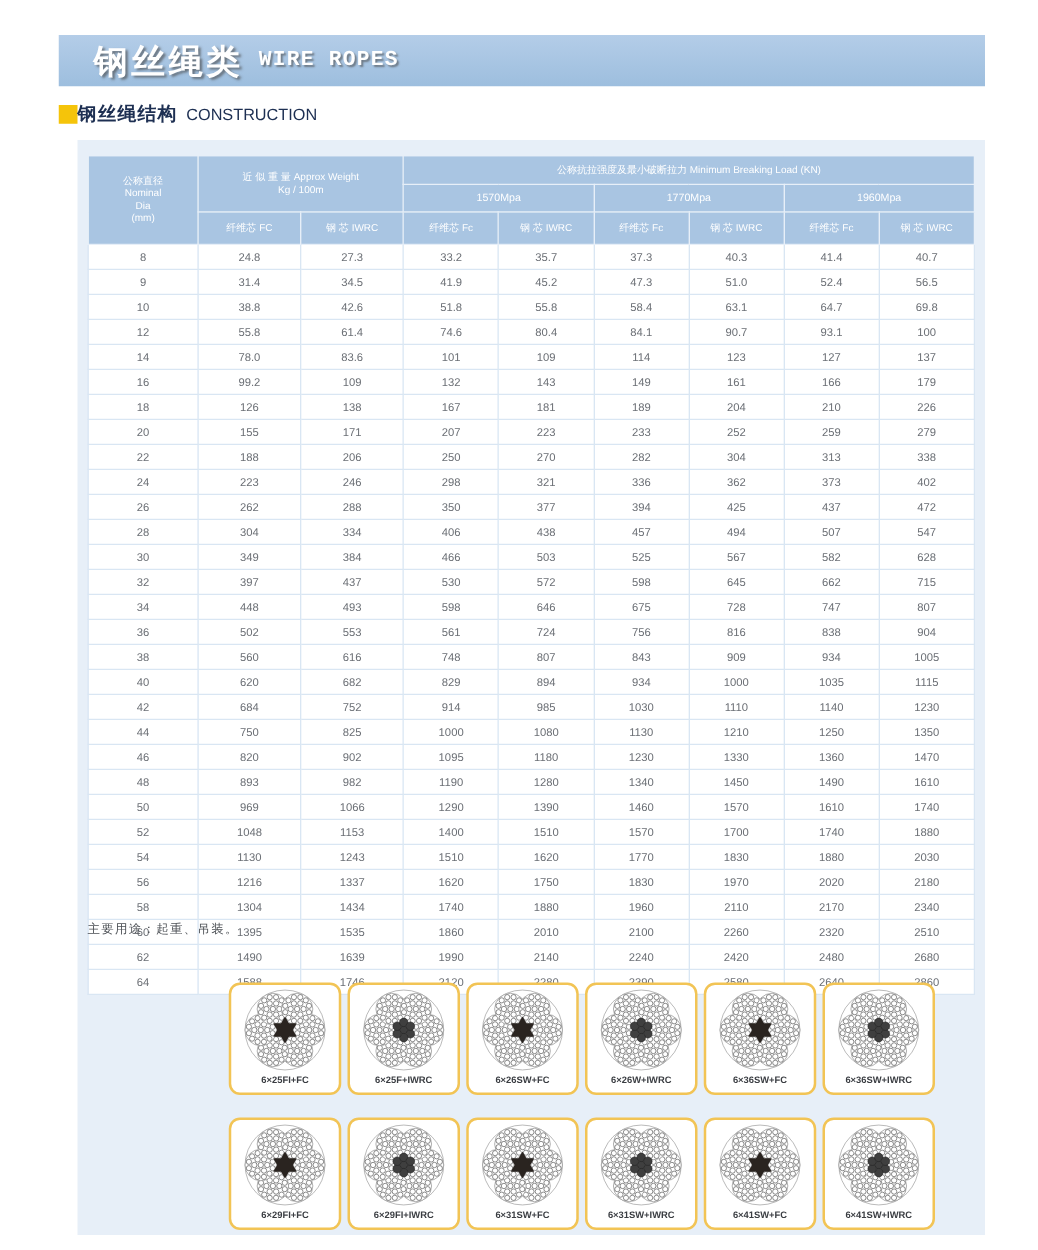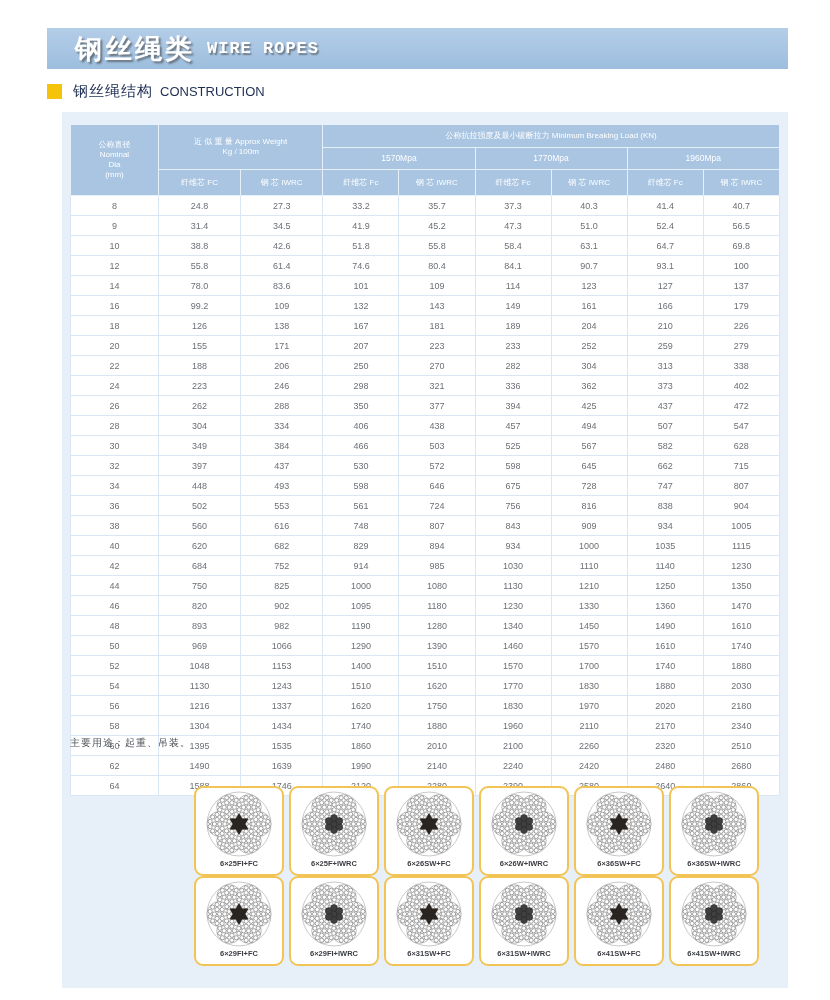--- a/index.html
+++ b/index.html
@@ -29,21 +29,21 @@
   }
   .banner .t-en{
     font-size:17px;font-weight:bold;color:#ffffff;letter-spacing:1px;margin-left:12px;
     text-shadow:1.5px 1.5px 1.5px rgba(70,70,70,.6);
     font-family:Liberation Mono, monospace;
   }
 
   
   .section{position:absolute;left:47px;top:82px;display:flex;align-items:center;}
   .bullet{width:15px;height:15px;background:var(--accent-yellow);display:inline-block;}
-  .s-zh{font-size:15px;font-weight:normal;color:var(--navy);margin-left:11px;letter-spacing:1px;text-align:right;}
+  .s-zh{font-size:15px;font-weight:bold;color:var(--navy);letter-spacing:1px;text-align:right;}
   .s-en{font-size:13px;font-weight:normal;color:var(--navy);margin-left:7px;}
 
   
   .panel{
     position:absolute;left:62px;top:112px;width:726px;height:876px;
     background:var(--panel-bg);
   }
 
   
   table.spec{
@@ -63,21 +63,21 @@
     height:19px;border:1px solid var(--grid-line);padding:0;
   }
 
   .note{
     position:absolute;left:8px;top:624px;font-size:10px;color:#4d5156;letter-spacing:1px;
   }
 
   
   .cards{
     position:absolute;left:121px;top:674px;
-    display:grid;grid-template-columns:repeat(6,90px);grid-auto-rows:90px;gap:0 5px;margin-left:11px;
+    display:grid;grid-template-columns:repeat(6,90px);grid-auto-rows:90px;gap:18px 5px;
   }
   .card{
     background:#ffffff;border:2px solid var(--card-border);border-radius:9px;
     box-sizing:border-box;display:flex;flex-direction:column;align-items:center;
     justify-content:flex-start;overflow:hidden;
   }
   .rope-svg{width:68px;height:68px;margin-top:2px;}
   .card-label{font-size:7.5px;font-weight:bold;color:#3a3d42;margin-top:1px;white-space:nowrap;}
 </style>
 </head>

